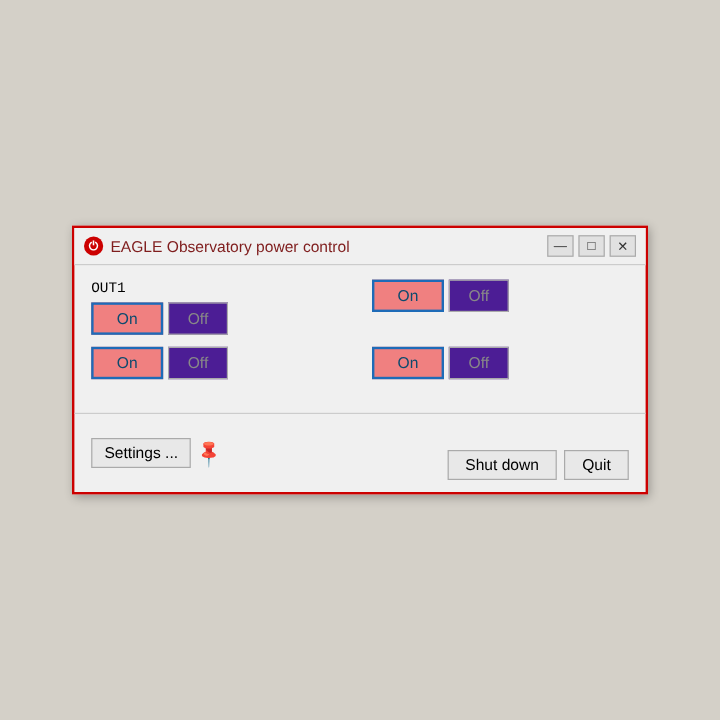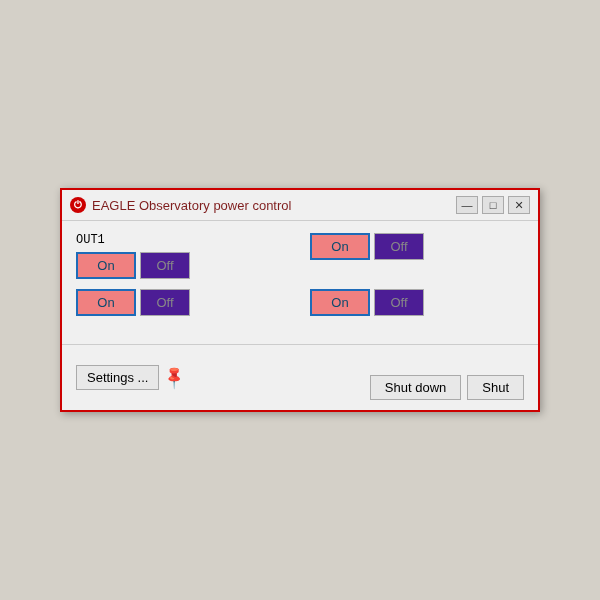--- a/index.html
+++ b/index.html
@@ -236,16 +236,16 @@
     </div>
   </div>
 
   <div class="footer">
     <div class="footer-left">
       <button class="btn-settings">Settings ...</button>
       <span class="pin-icon">📌</span>
     </div>
     <div class="footer-right">
       <button class="btn-shutdown">Shut down</button>
-      <button class="btn-quit">Shut</button>
+      <button class="btn-quit">Quit</button>
     </div>
   </div>
 </div>
 
 </body></html>

